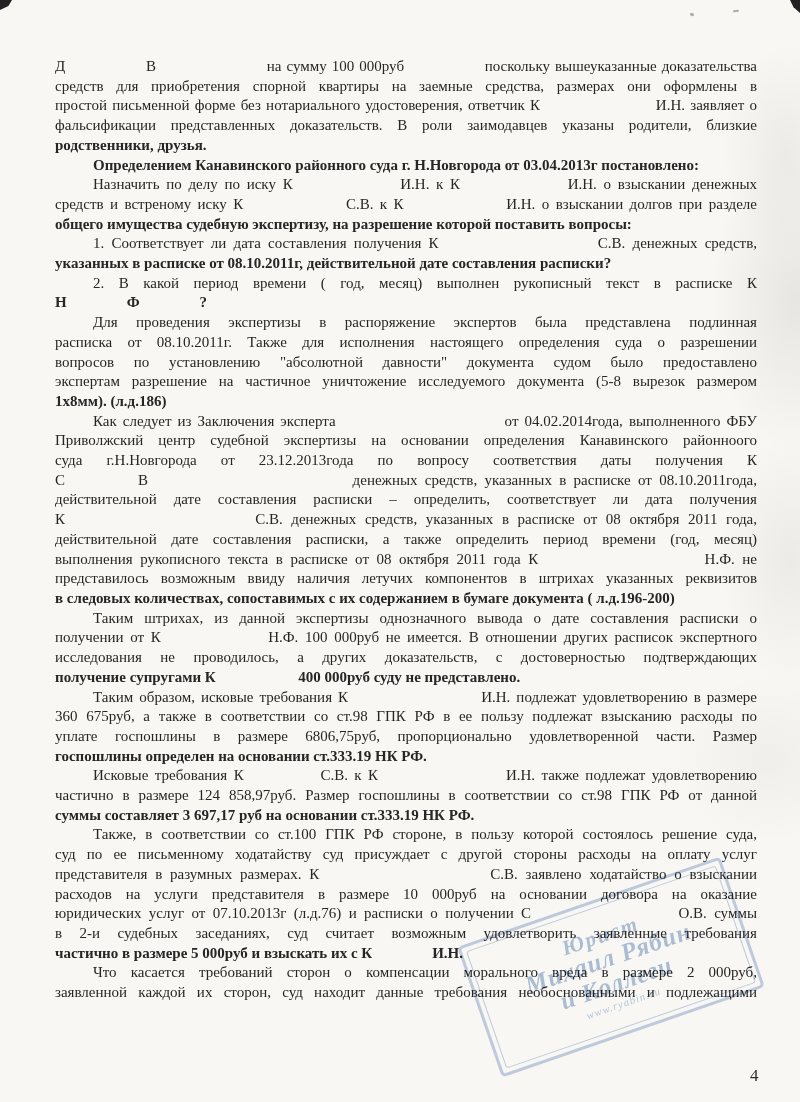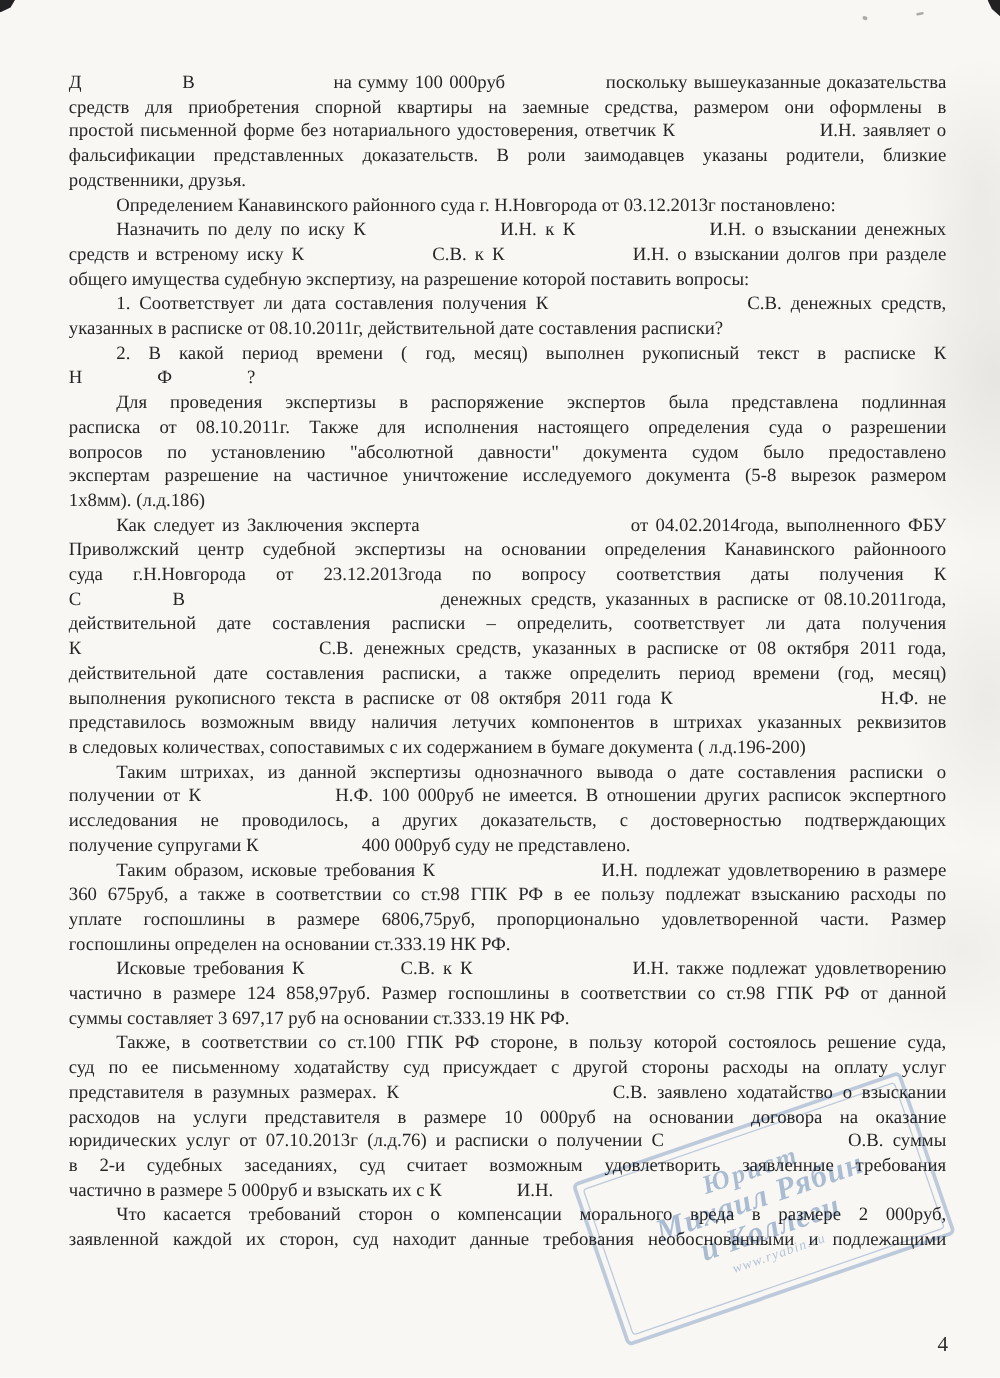--- a/index.html
+++ b/index.html
@@ -16,21 +16,21 @@
       radial-gradient(90px 150px at 785px 150px, rgba(196,192,184,.22), transparent 70%),
       radial-gradient(140px 120px at 770px 760px, rgba(196,192,184,.16), transparent 70%),
       #f8f7f4;
   }
   .text-block{
     position:absolute;left:55px;top:57px;width:702px;
     font-size:15px;line-height:19.7px;color:#262626;
   }
   .line{text-align:justify;text-align-last:justify;}
   .line.indent{padding-left:38px;}
-  .line.last{text-align-last:left;}
+  .line.last{text-align-last:left;font-weight:bold;}
   .pagenum{
     position:absolute;left:750px;top:1066px;
     font-size:17px;color:#2e2e2e;
   }
   
   .corner-tl{position:absolute;left:0;top:0;width:12px;height:10px;background:#222;
     clip-path:polygon(0 0,100% 0,70% 60%,0 100%);}
   .corner-tr{position:absolute;right:0;top:0;width:10px;height:13px;background:#222;
     clip-path:polygon(0 0,100% 0,100% 100%,35% 55%);}
   .speck{position:absolute;background:rgba(110,110,110,.55);border-radius:2px;}
@@ -58,25 +58,25 @@
 
 <div class="scan-page">
 
   <div class="corner-tl"></div>
   <div class="corner-tr"></div>
   <div class="speck speck-1"></div>
   <div class="speck speck-2"></div>
 
   <div class="text-block">
       <div class="line">Д&nbsp;&nbsp;&nbsp;&nbsp;&nbsp;&nbsp;&nbsp;&nbsp;&nbsp;&nbsp;&nbsp;&nbsp;&nbsp;&nbsp;&nbsp;&nbsp;В&nbsp;&nbsp;&nbsp;&nbsp;&nbsp;&nbsp;&nbsp;&nbsp;&nbsp;&nbsp;&nbsp;&nbsp;&nbsp;&nbsp;&nbsp;&nbsp;&nbsp;&nbsp;&nbsp;&nbsp;&nbsp;&nbsp;на сумму 100 000руб&nbsp;&nbsp;&nbsp;&nbsp;&nbsp;&nbsp;&nbsp;&nbsp;&nbsp;&nbsp;&nbsp;&nbsp;&nbsp;&nbsp;&nbsp;&nbsp;поскольку вышеуказанные доказательства</div>
-      <div class="line">средств для приобретения спорной квартиры на заемные средства, размером они оформлены в</div>
+      <div class="line">средств для приобретения спорной квартиры на заемные средства, размерах они оформлены в</div>
       <div class="line">простой письменной форме без нотариального удостоверения, ответчик К&nbsp;&nbsp;&nbsp;&nbsp;&nbsp;&nbsp;&nbsp;&nbsp;&nbsp;&nbsp;&nbsp;&nbsp;&nbsp;&nbsp;&nbsp;&nbsp;&nbsp;&nbsp;&nbsp;&nbsp;&nbsp;&nbsp;И.Н. заявляет о</div>
       <div class="line">фальсификации представленных доказательств. В роли  заимодавцев указаны родители, близкие</div>
       <div class="line last">родственники, друзья.</div>
-      <div class="line indent last">Определением Канавинского районного суда г. Н.Новгорода от 03.12.2013г постановлено:</div>
+      <div class="line indent last">Определением Канавинского районного суда г. Н.Новгорода от 03.04.2013г постановлено:</div>
       <div class="line indent">Назначить по делу по иску К&nbsp;&nbsp;&nbsp;&nbsp;&nbsp;&nbsp;&nbsp;&nbsp;&nbsp;&nbsp;&nbsp;&nbsp;&nbsp;&nbsp;&nbsp;&nbsp;И.Н. к К&nbsp;&nbsp;&nbsp;&nbsp;&nbsp;&nbsp;&nbsp;&nbsp;&nbsp;&nbsp;&nbsp;&nbsp;&nbsp;&nbsp;&nbsp;&nbsp;И.Н. о взыскании денежных</div>
       <div class="line">средств и встреному иску К&nbsp;&nbsp;&nbsp;&nbsp;&nbsp;&nbsp;&nbsp;&nbsp;&nbsp;&nbsp;&nbsp;&nbsp;&nbsp;&nbsp;&nbsp;&nbsp;С.В. к К&nbsp;&nbsp;&nbsp;&nbsp;&nbsp;&nbsp;&nbsp;&nbsp;&nbsp;&nbsp;&nbsp;&nbsp;&nbsp;&nbsp;&nbsp;&nbsp;И.Н. о взыскании долгов при разделе</div>
       <div class="line last">общего имущества судебную экспертизу, на разрешение которой поставить вопросы:</div>
       <div class="line indent">1. Соответствует ли дата составления получения К&nbsp;&nbsp;&nbsp;&nbsp;&nbsp;&nbsp;&nbsp;&nbsp;&nbsp;&nbsp;&nbsp;&nbsp;&nbsp;&nbsp;&nbsp;&nbsp;&nbsp;&nbsp;&nbsp;&nbsp;&nbsp;&nbsp;С.В. денежных средств,</div>
       <div class="line last">указанных в расписке от 08.10.2011г, действительной дате составления расписки?</div>
       <div class="line indent">2. В какой период времени ( год, месяц) выполнен рукописный текст в расписке К</div>
       <div class="line last">Н&nbsp;&nbsp;&nbsp;&nbsp;&nbsp;&nbsp;&nbsp;&nbsp;&nbsp;&nbsp;&nbsp;&nbsp;&nbsp;&nbsp;&nbsp;&nbsp;Ф&nbsp;&nbsp;&nbsp;&nbsp;&nbsp;&nbsp;&nbsp;&nbsp;&nbsp;&nbsp;&nbsp;&nbsp;&nbsp;&nbsp;&nbsp;&nbsp;?</div>
       <div class="line indent">Для проведения экспертизы в распоряжение экспертов была представлена подлинная</div>
       <div class="line">расписка от 08.10.2011г. Также для исполнения настоящего определения суда о разрешении</div>
       <div class="line">вопросов по установлению "абсолютной давности" документа судом было предоставлено</div>

